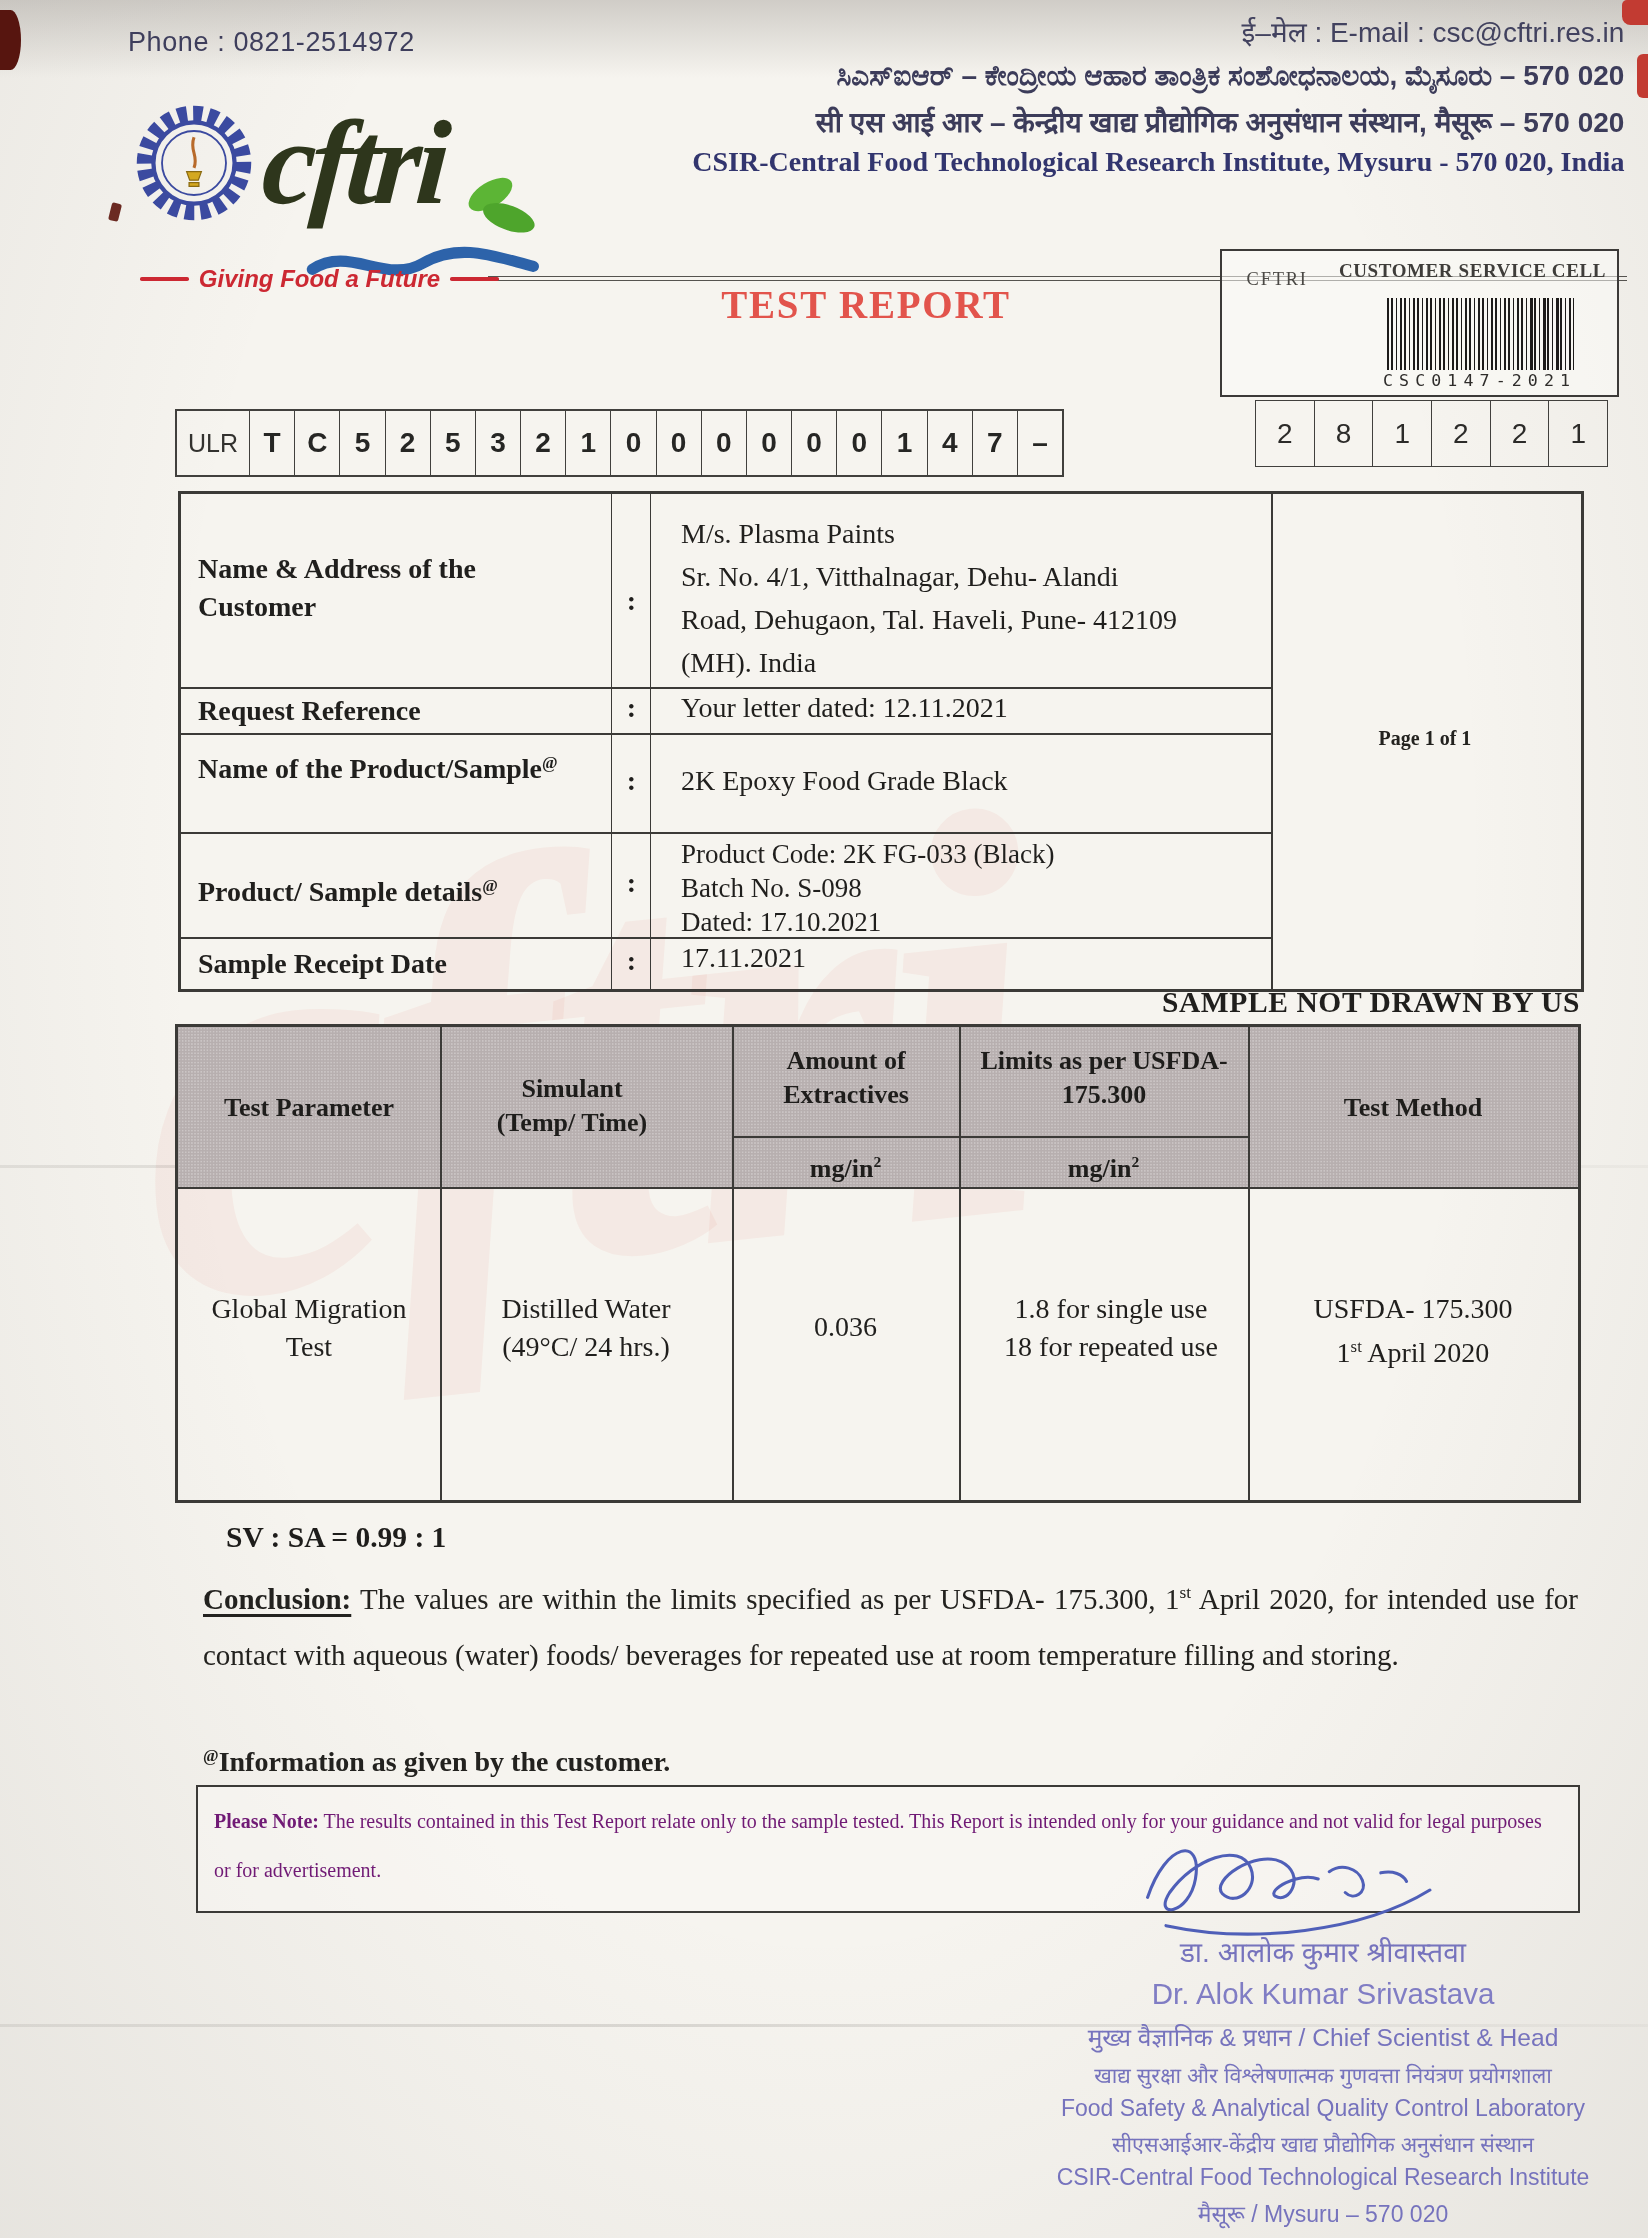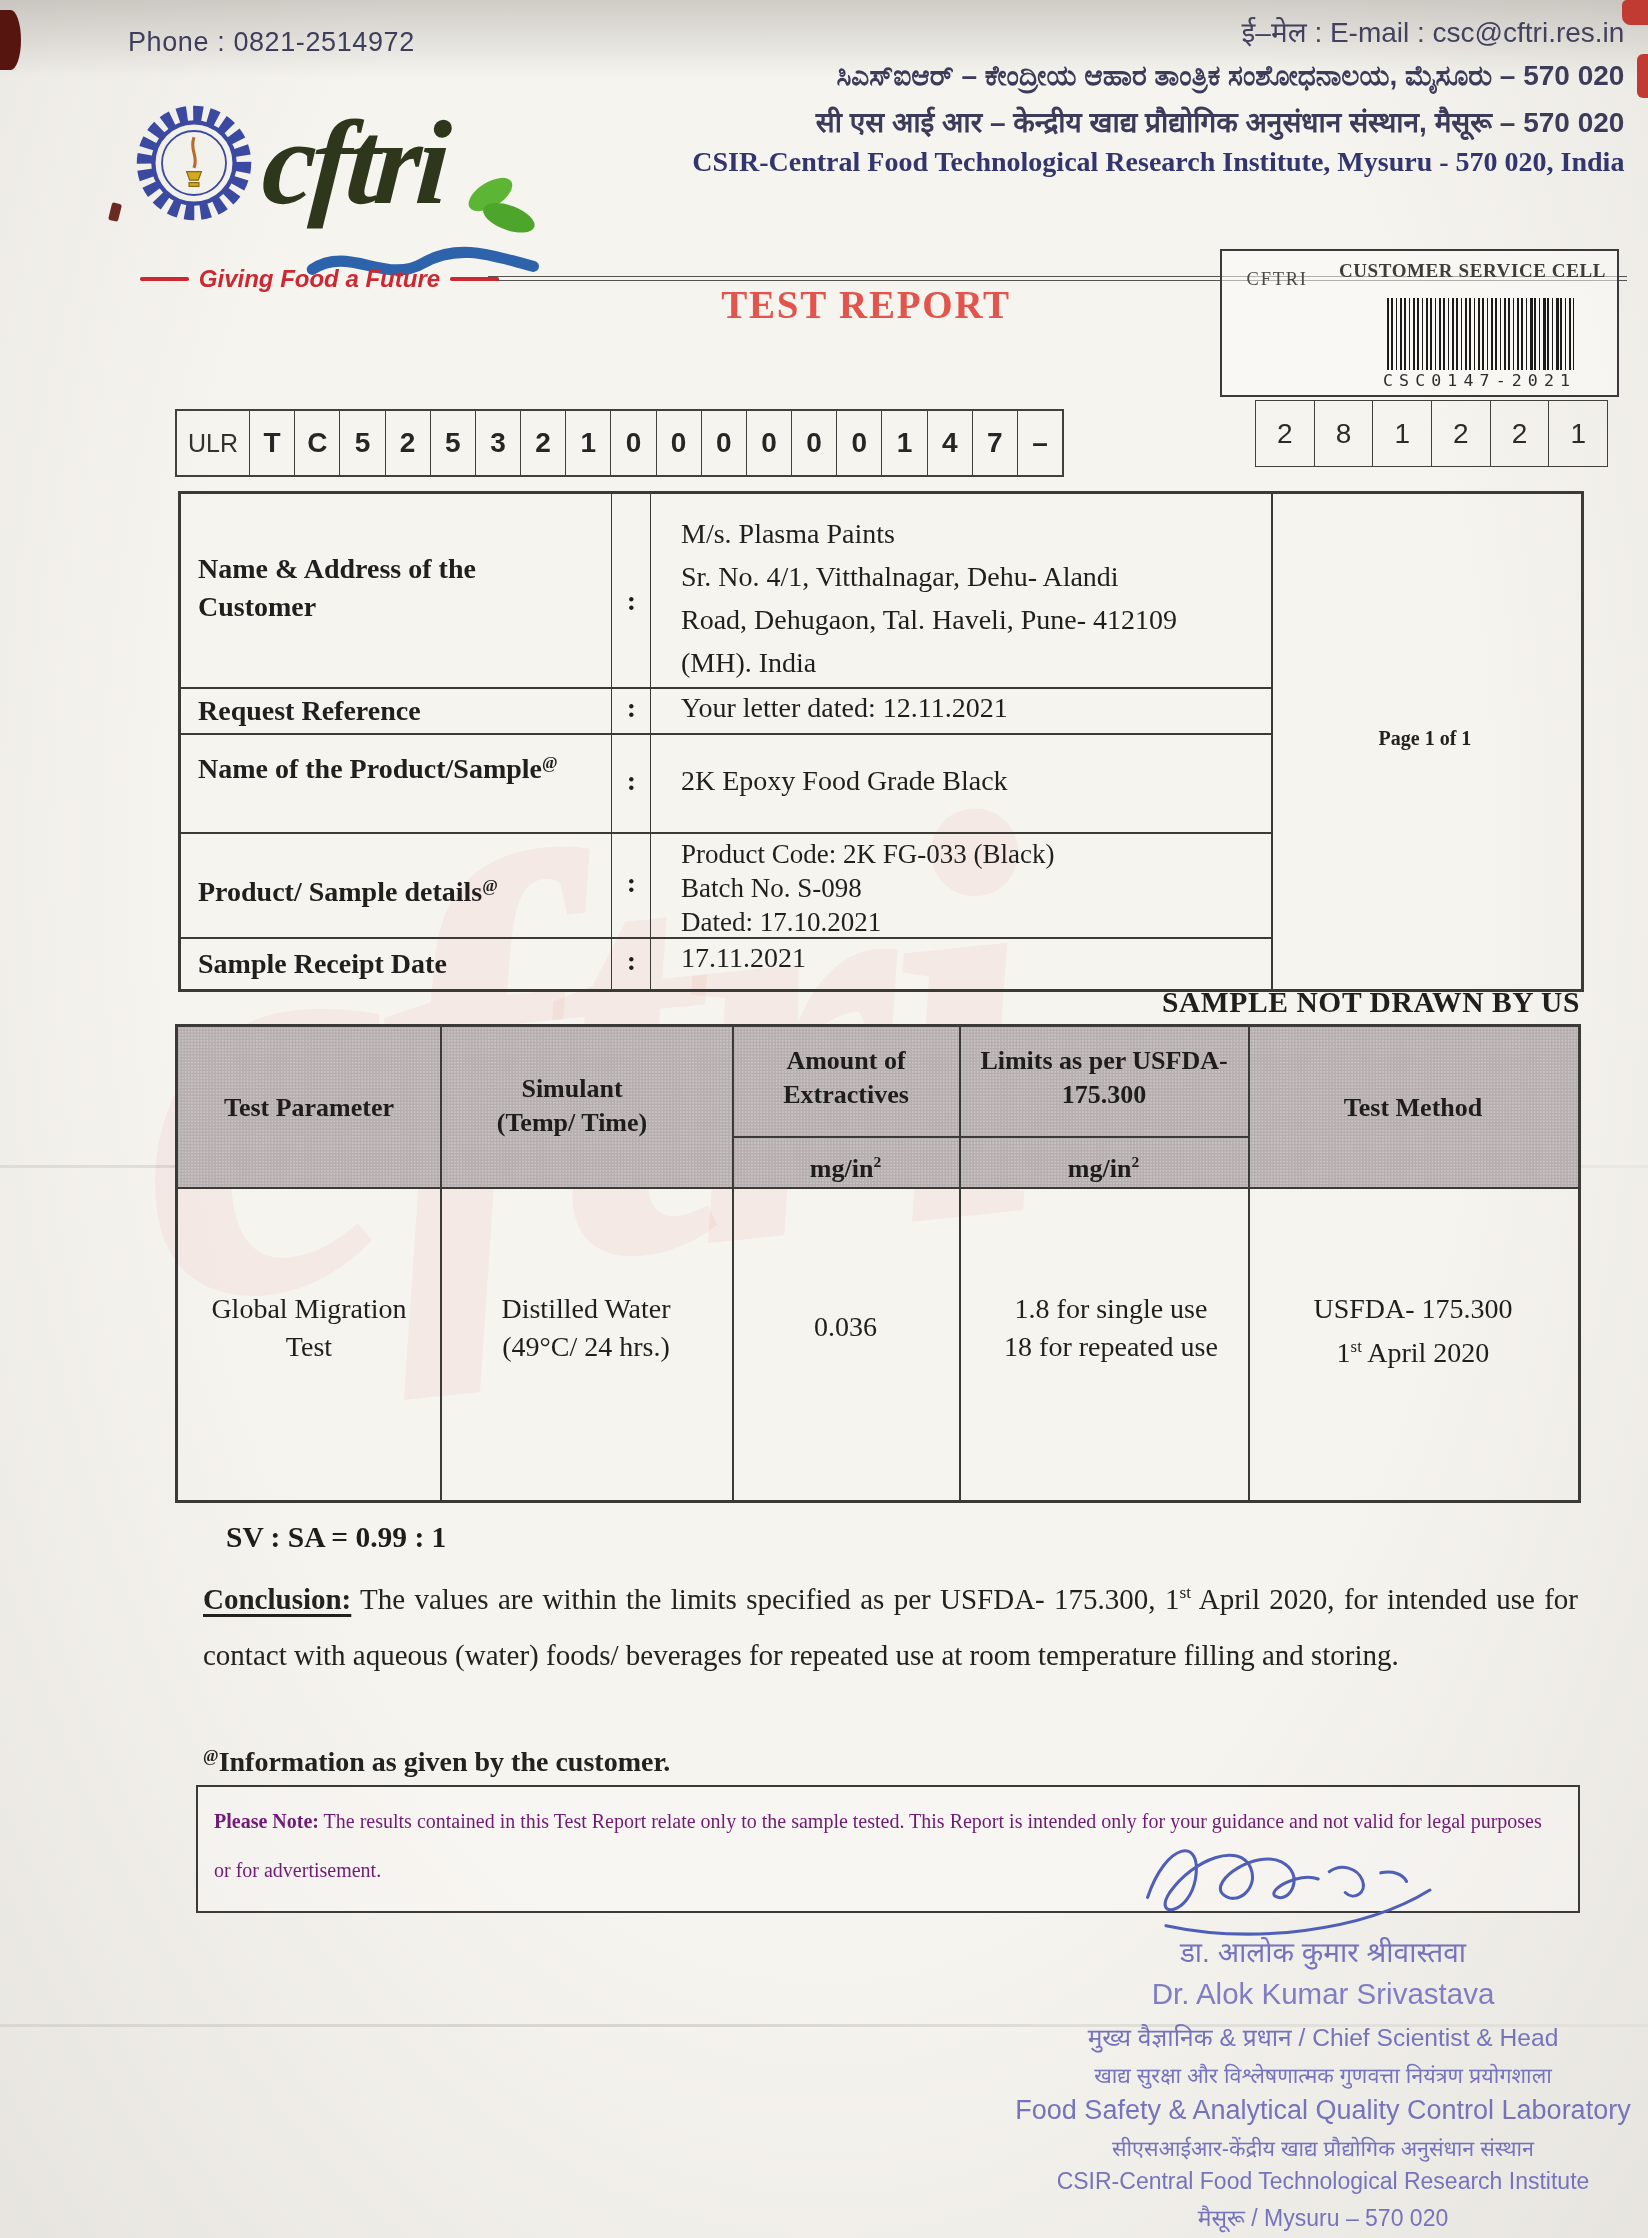--- a/index.html
+++ b/index.html
@@ -80,21 +80,21 @@
          font-size:20px;line-height:49px;color:#701a75;background:rgba(252,251,248,0.4);}
   .pnote .lbl{font-weight:700;}
 
   .signature{left:1123px;top:1799px;}
   .stamp{left:1013px;top:1932px;width:620px;text-align:center;color:#7673bd;}
   .stamp div{font-family:"Liberation Sans",sans-serif;}
   .st1{font-size:28px;margin-bottom:7.4px;}
   .st2{font-size:29.5px;margin-bottom:8.6px;color:#807dc4;}
   .st3{font-size:24.6px;margin-bottom:7.4px;}
   .st4{font-size:21.5px;margin-bottom:6.1px;}
-  .st5{font-size:27px;margin-bottom:6.1px;}
+  .st5{font-size:23px;margin-bottom:6.1px;}
   .st6{font-size:21.5px;margin-bottom:6.1px;}
   .st7{font-size:23px;margin-bottom:6.1px;}
   .st8{font-size:23px;}
 
   .watermark{left:135px;top:724px;font-style:italic;font-weight:700;font-size:583px;letter-spacing:-24.6px;
              color:rgba(228,96,84,0.07);transform:rotate(-6deg);pointer-events:none;}
 
   
   .mark-tl{left:0;top:9.8px;width:21px;height:60px;background:#57150f;border-radius:0 60% 60% 0;}
   .mark-tr1{right:0;top:0;width:27px;height:24.6px;background:#c23b32;border-radius:4.9px 0 0 8.6px;}

